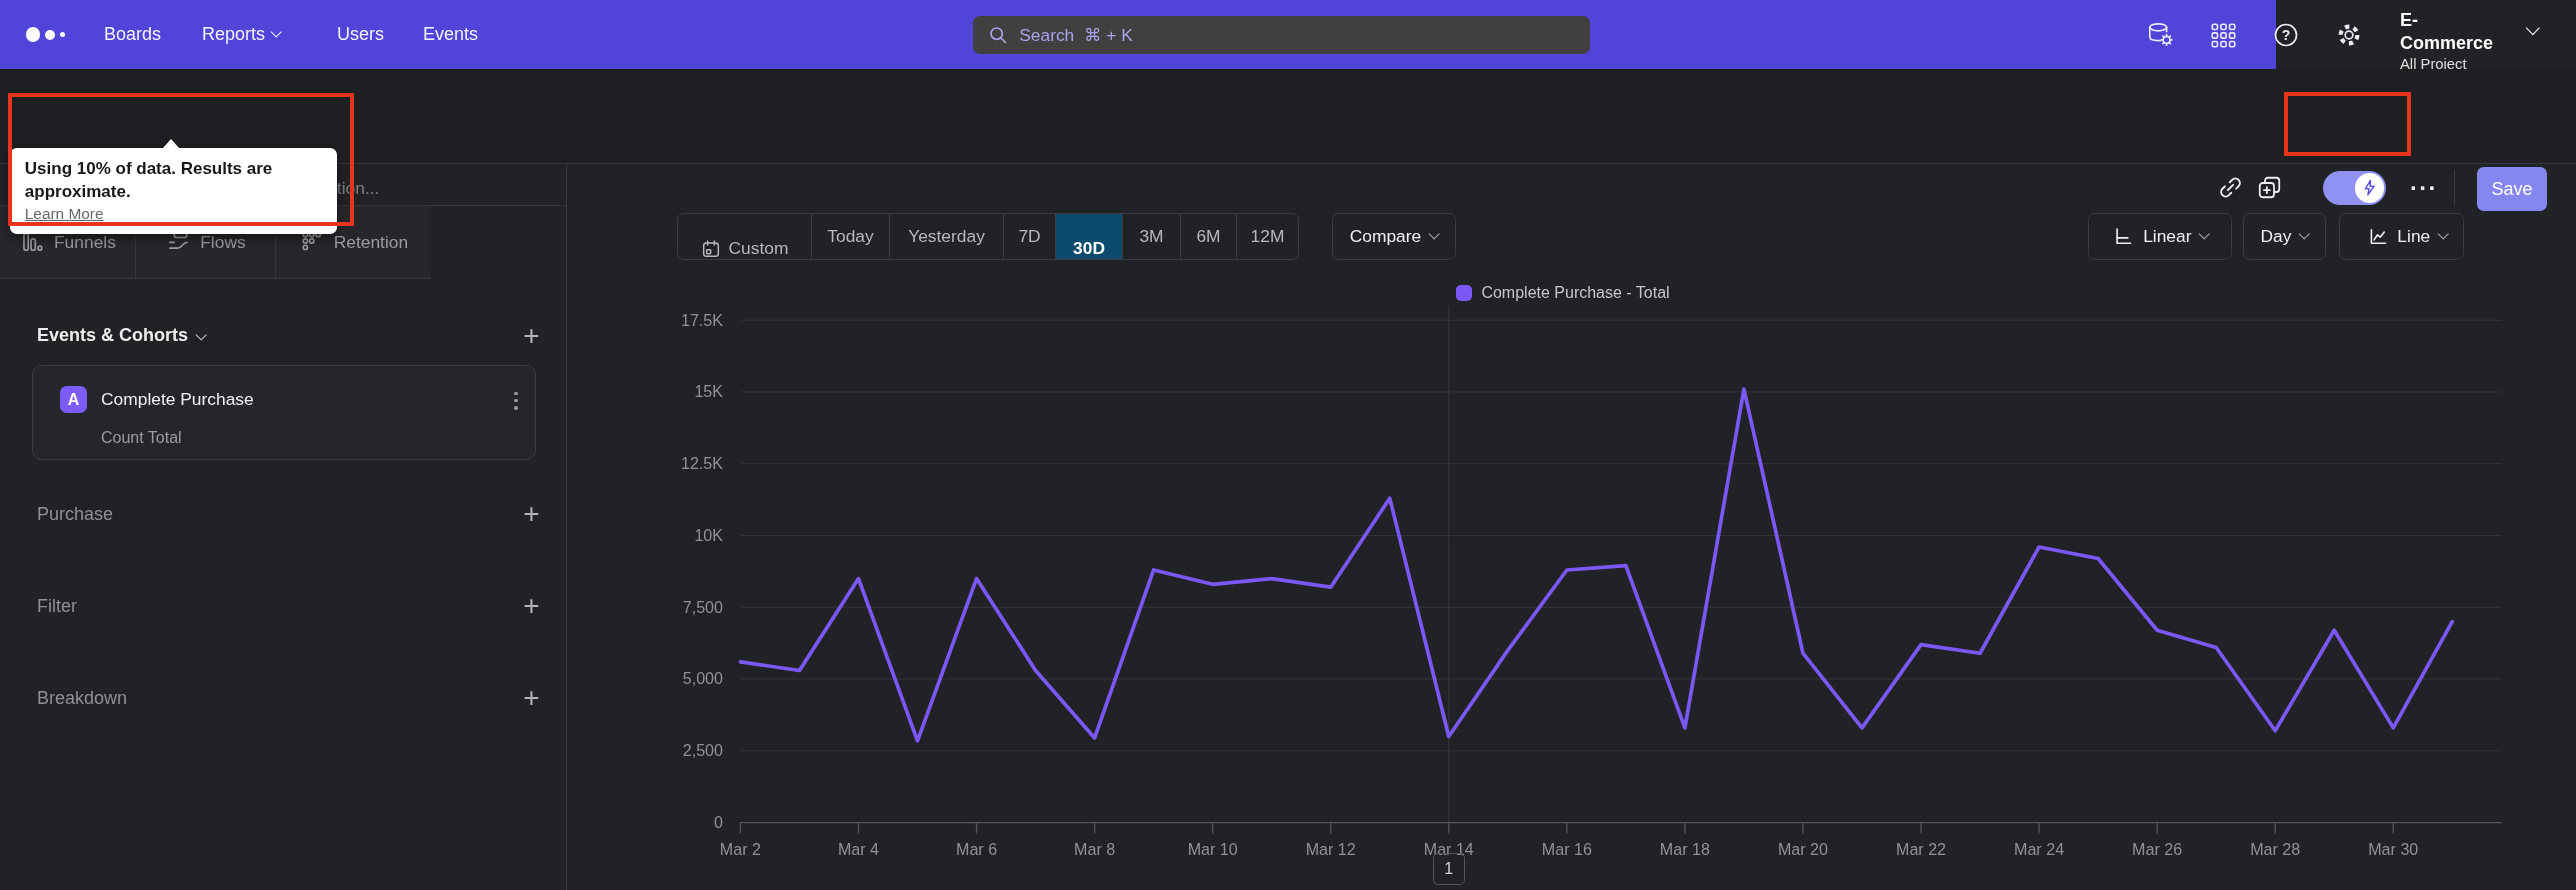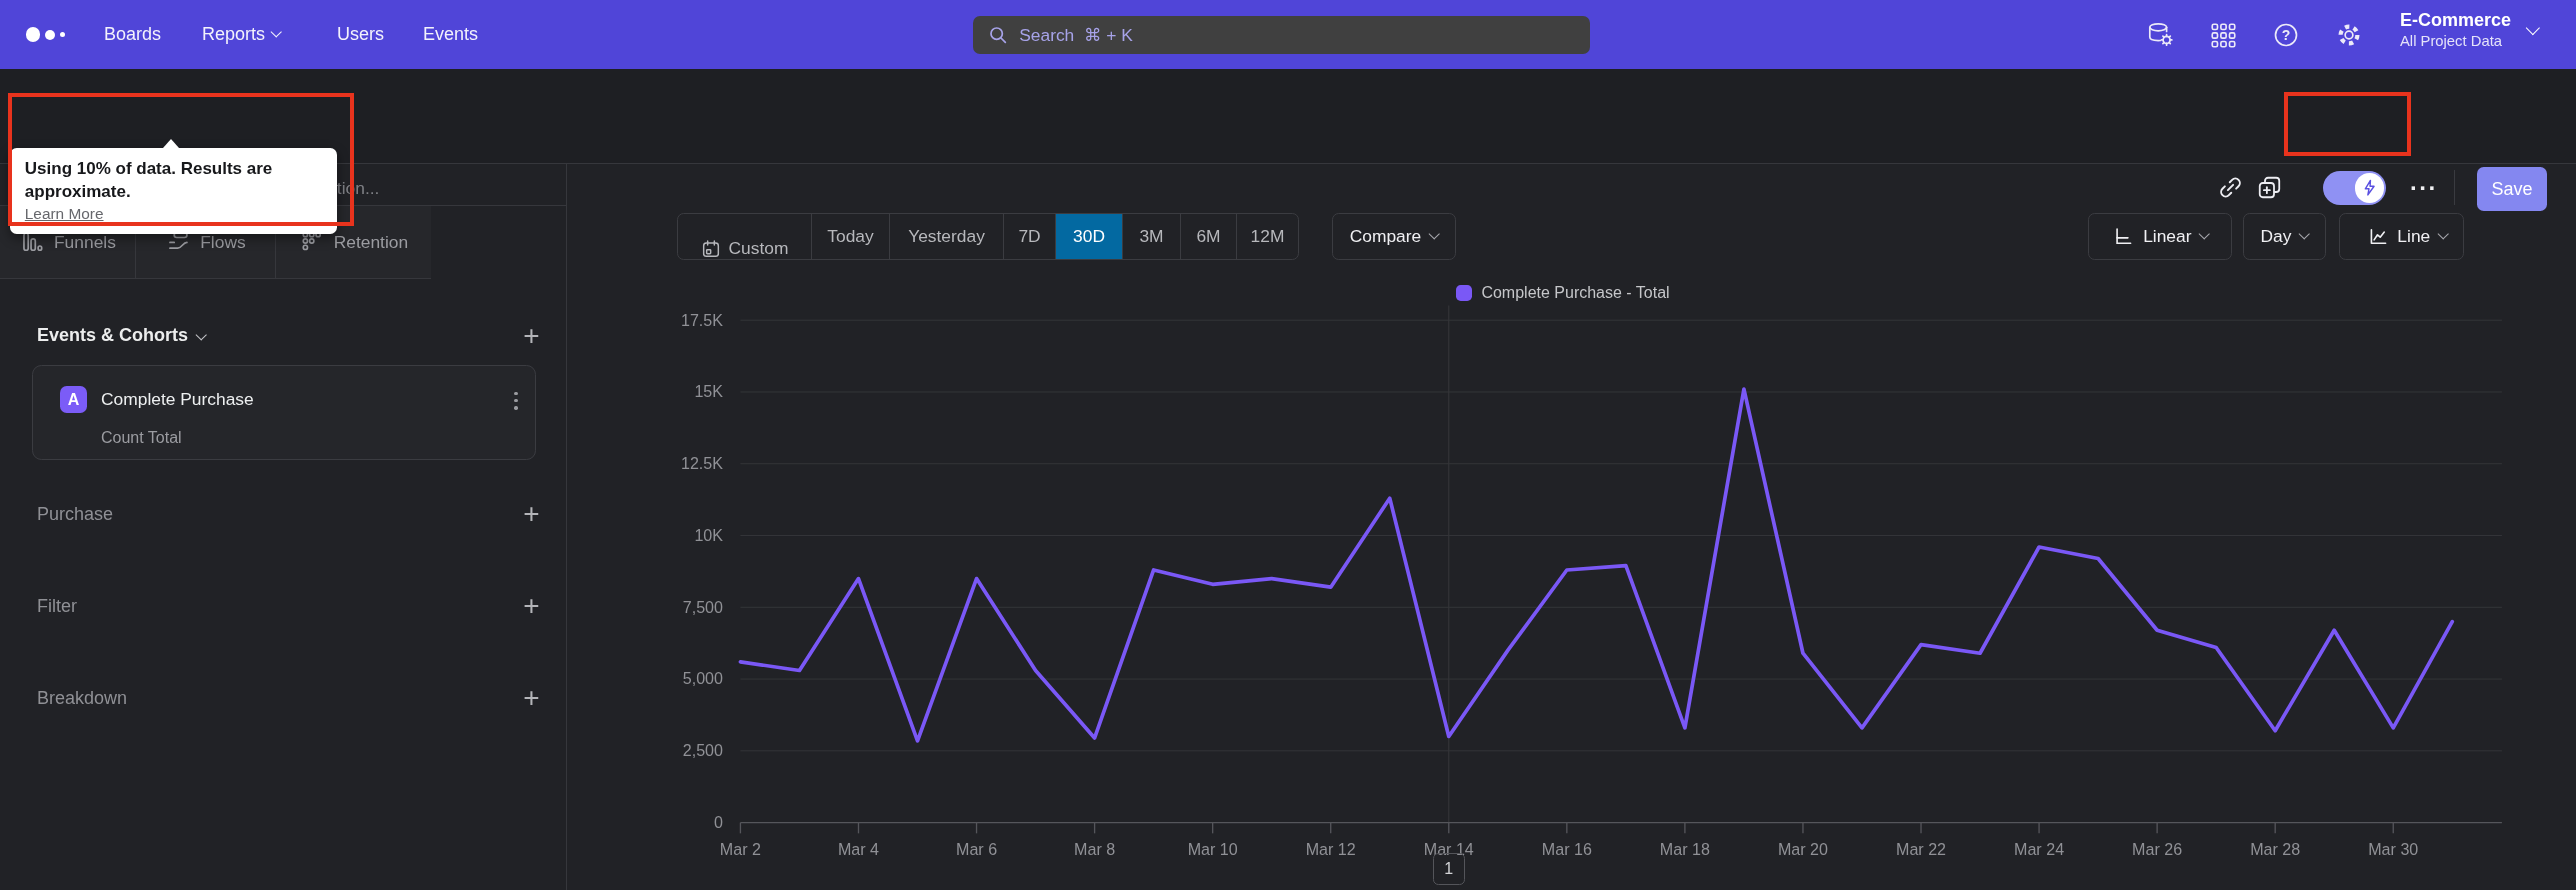--- a/index.html
+++ b/index.html
@@ -1,20 +1,20 @@
 <!DOCTYPE html>
 <html style="--nav: #5045d8; --accent: #7b5cf7; --line: #7a58f6; --annotation: #e8331d; --save: #8487f0; --toggle: #8f91f3;font-size:10.7px"><head>
 <meta charset="utf-8">
 <style>
   html,body{margin:0;padding:0;background:#101013;}
   .screen{position:relative;width:2576px;height:890px;background:#212226;
     font-family:"Liberation Sans","DejaVu Sans",sans-serif;overflow:hidden;color:#eceded;}
   .abs{position:absolute;}
   
-  .topnav{position:absolute;left:0;top:0;width:2576px;height:69px;background:var(--nav,#5045d8);}
+  .topnav{position:absolute;left:0;top:0;width:2276px;height:69px;background:var(--nav,#5045d8);}
   .logo{position:absolute;left:25.5px;top:0;height:69px;display:flex;align-items:center;gap:4.7px;}
   .logo i{display:block;border-radius:50%;background:#fff;}
   .navlink{position:absolute;top:0;height:69px;display:flex;align-items:center;gap:6.7px;
     font-size:18px;color:#f3f2fc;cursor:pointer;}
   .chev{display:inline-block;width:7.4px;height:7.4px;border-right:1.7px solid currentColor;
     border-bottom:1.7px solid currentColor;transform:rotate(45deg);margin-top:-4px;}
   .search{position:absolute;left:973px;top:16px;width:617px;height:38px;border-radius:7px;
     background:#404040;display:flex;align-items:center;padding:0 14.8px;box-sizing:border-box;gap:9.4px;}
   .search input{flex:1;background:transparent;border:none;outline:none;font-size:17.4px;
     color:#e8e6fb;font-family:inherit;}
@@ -73,21 +73,21 @@
   .ev-name{position:absolute;left:68px;top:23px;font-size:17.4px;color:#eef0f1;}
   .ev-metric{position:absolute;left:68px;top:63px;font-size:16px;color:#9b9ca1;}
   .kebab{position:absolute;right:17.4px;top:25.5px;display:flex;flex-direction:column;gap:4px;cursor:pointer;}
   .kebab i{width:3.4px;height:3.4px;border-radius:50%;background:#9b9ca1;}
   
   .segmented{position:absolute;left:677px;top:213px;height:47px;display:flex;
     border:0.7px solid #3b3c41;border-radius:6.7px;overflow:hidden;box-sizing:border-box;}
   .seg{display:flex;align-items:center;justify-content:center;gap:8px;font-size:17.4px;
     color:#b7b8bc;border-left:0.7px solid #3b3c41;box-sizing:border-box;cursor:pointer;}
   .seg:first-child{border-left:none;}
-  .seg.active{background:#0369a1;color:#ffffff;font-weight:400;}
+  .seg.active{background:#0c4a6e;color:#ffffff;font-weight:700;align-items:flex-end;}
   .ctrl-btn{position:absolute;top:213px;height:47px;border:0.7px solid #3b3c41;border-radius:6.7px;
     box-sizing:border-box;display:flex;align-items:center;justify-content:center;gap:8.7px;
     font-size:17.4px;color:#f0f0f3;cursor:pointer;}
   .ctrl-btn .chev{color:#a7a8ad;}
   
   .legend{position:absolute;left:1456px;top:284px;display:flex;align-items:center;gap:9.4px;cursor:pointer;}
   .legend .sw{width:16px;height:16px;border-radius:4.7px;background:var(--line,#7a58f6);}
   .legend .lt{font-size:16px;color:#c5c6c9;}
   .pagination{position:absolute;left:1433px;top:853px;width:29.5px;height:29.5px;border:0.7px solid #54555a;
     border-radius:5.4px;color:#d2d3d6;font-size:16px;display:flex;align-items:center;justify-content:center;cursor:pointer;}

